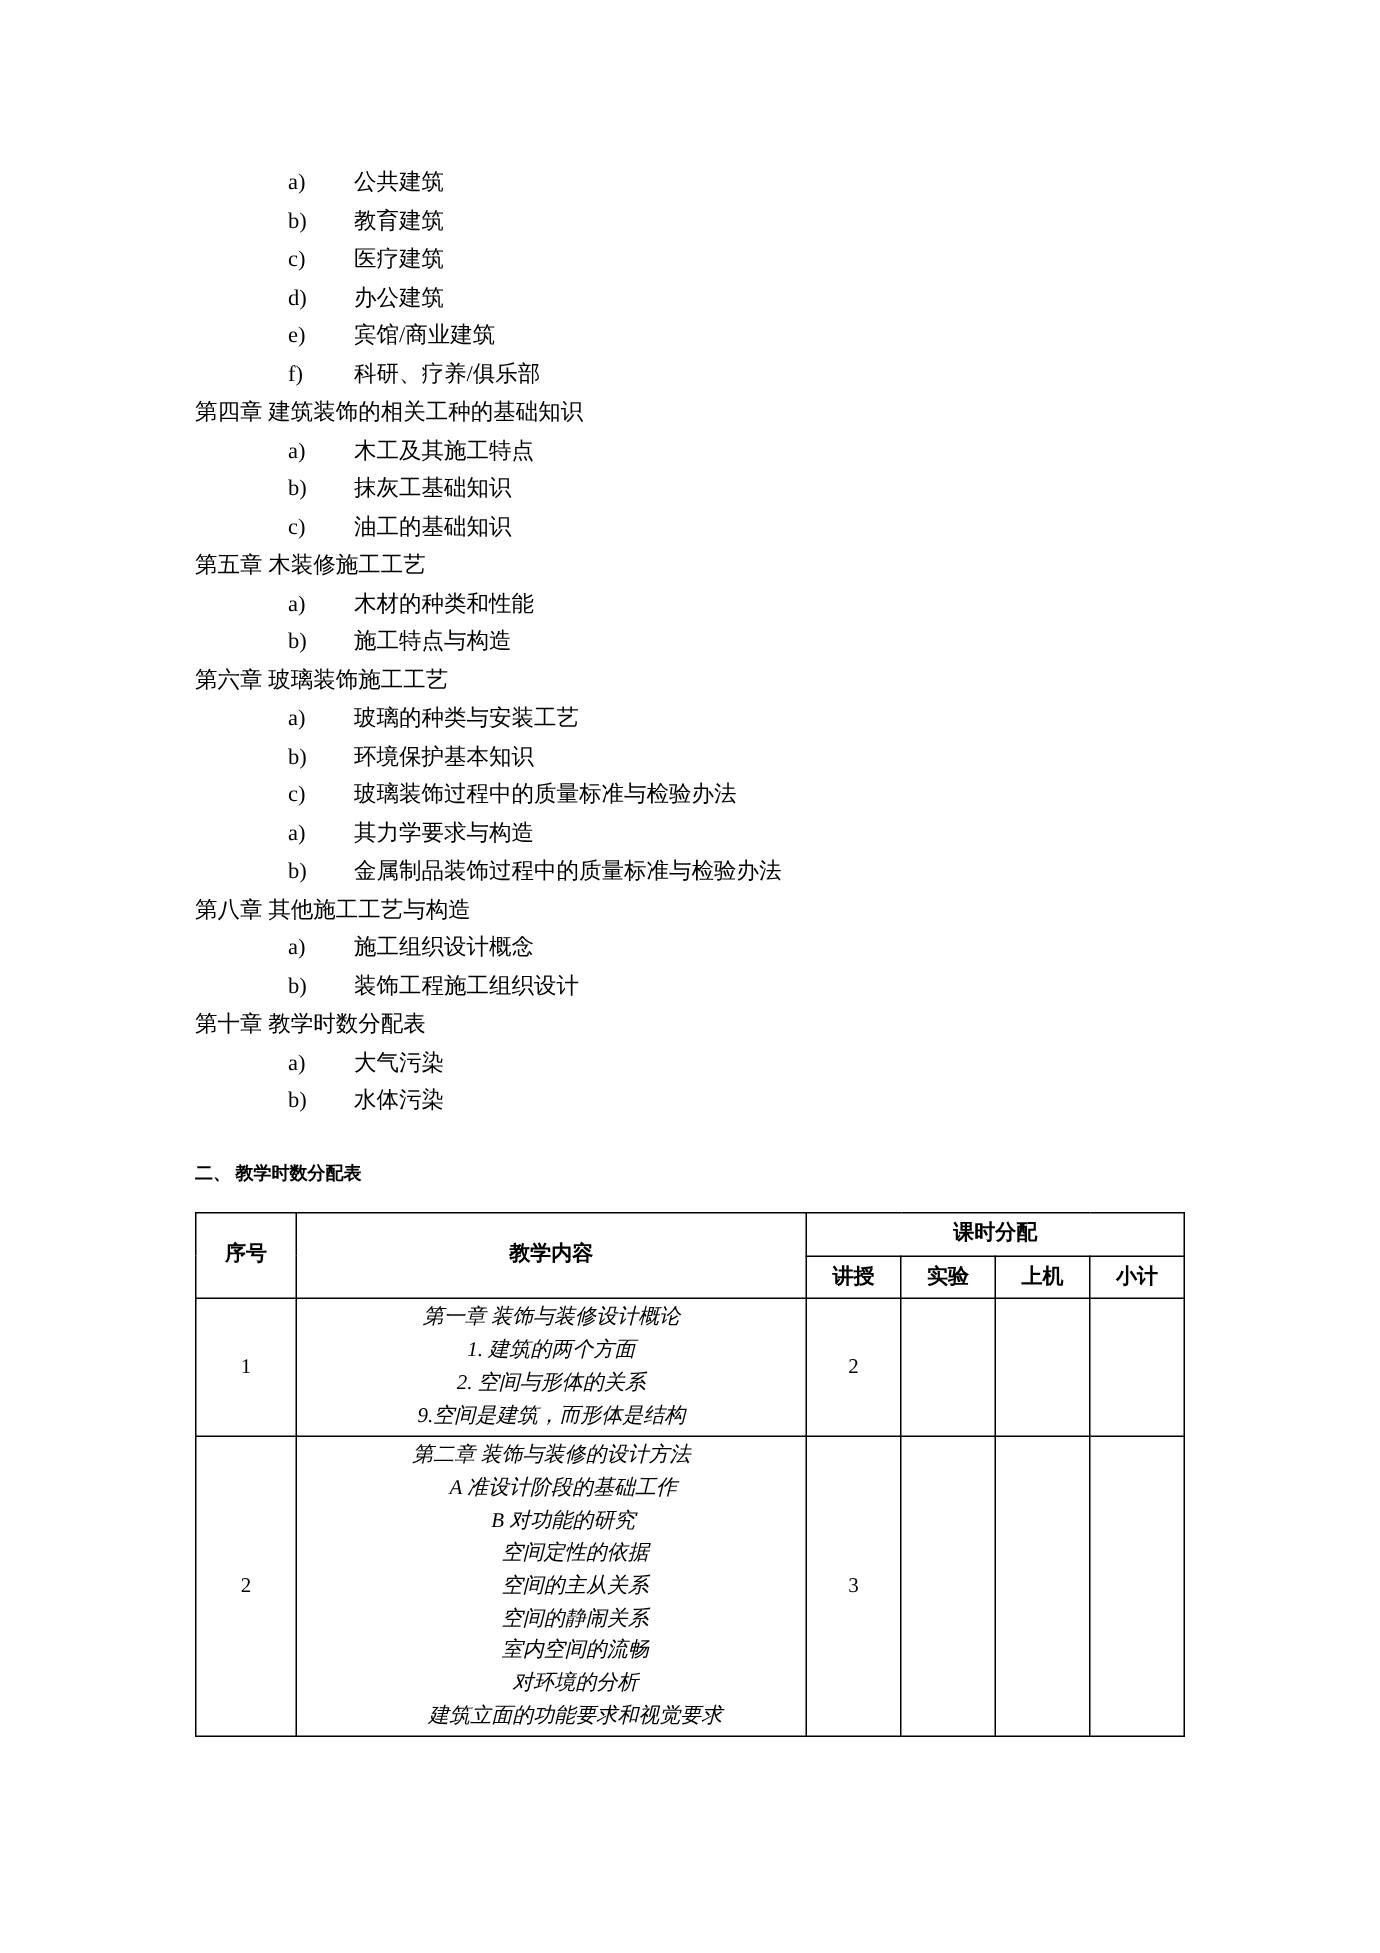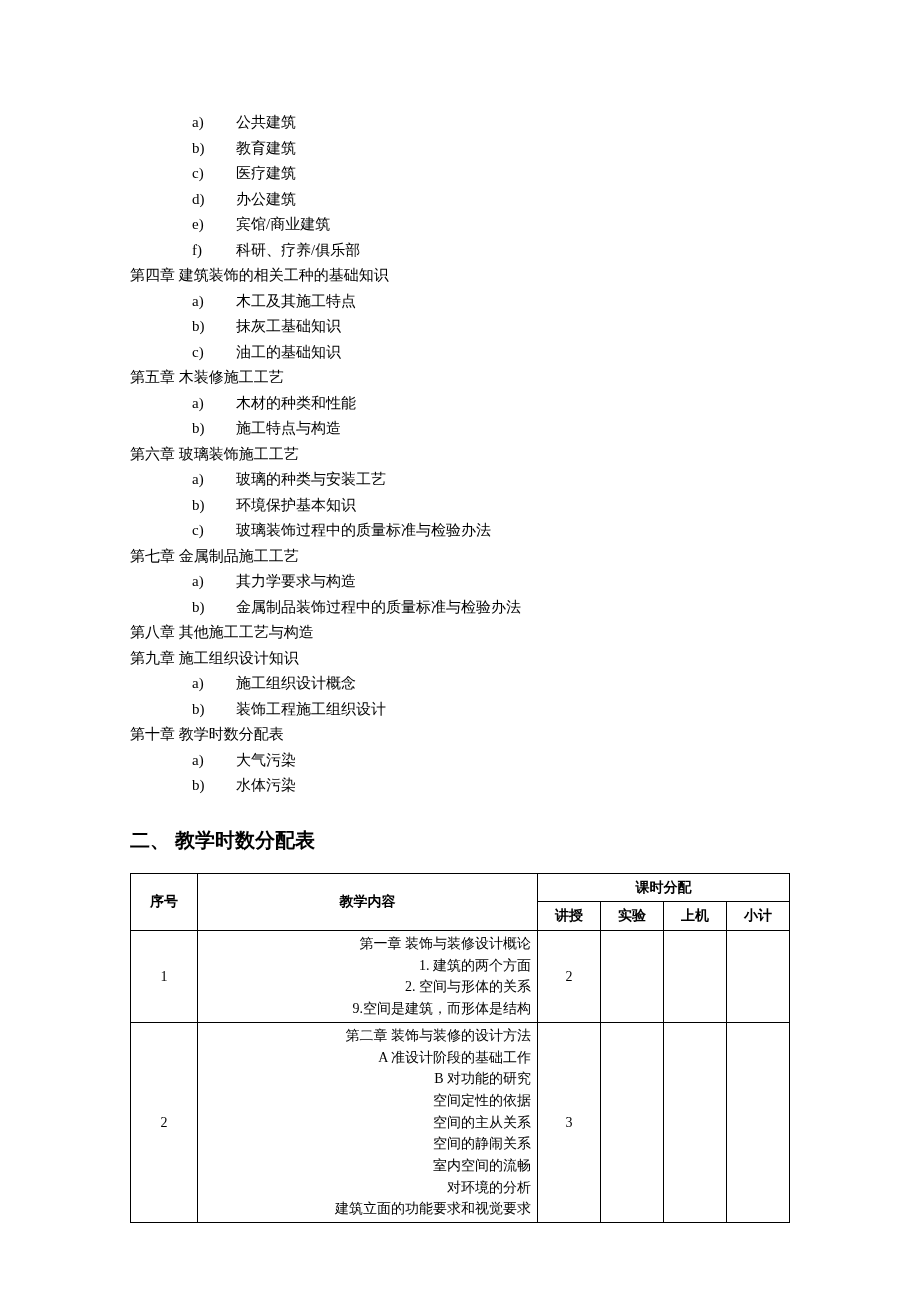--- a/index.html
+++ b/index.html
@@ -38,21 +38,21 @@
   .sub-marker {
     width: 32px;
     text-align: left;
     margin-left: 62px;
   }
   .sub-text {
     margin-left: 12px;
   }
   .section-title {
     font-weight: bold;
-    font-size: 20px;
+    font-size: 12px;
     margin: 24px 0 16px 0;
   }
   table.hours {
     width: 100%;
     border-collapse: collapse;
     font-size: 14px;
   }
   table.hours th, table.hours td {
     border: 1px solid #000;
     padding: 2px 6px;
@@ -64,22 +64,23 @@
   }
   .col-seq {
     width: 54px;
     text-align: center;
   }
   .col-num {
     width: 50px;
     text-align: center;
   }
   .content-cell {
-    text-align: right;
+    text-align: center;
     line-height: 1.55;
+    font-style: italic;
   }
   .content-cell .cc-line {
     display: block;
   }
   .cc-indent-1 { padding-left: 16px; }
   .cc-indent-2 { padding-left: 32px; }
 </style>
 </head>
 <body>
 
@@ -149,33 +150,31 @@
           </li>
           <li class="sub-item">
             <span class="sub-marker">b)</span>
             <span class="sub-text">环境保护基本知识</span>
           </li>
           <li class="sub-item">
             <span class="sub-marker">c)</span>
             <span class="sub-text">玻璃装饰过程中的质量标准与检验办法</span>
           </li>
         </ul>
-        <div class="chapter">第七章 金属制品施工工艺</div>
         <ul class="sub-list">
           <li class="sub-item">
             <span class="sub-marker">a)</span>
             <span class="sub-text">其力学要求与构造</span>
           </li>
           <li class="sub-item">
             <span class="sub-marker">b)</span>
             <span class="sub-text">金属制品装饰过程中的质量标准与检验办法</span>
           </li>
         </ul>
         <div class="chapter">第八章 其他施工工艺与构造</div>
-        <div class="chapter">第九章 施工组织设计知识</div>
         <ul class="sub-list">
           <li class="sub-item">
             <span class="sub-marker">a)</span>
             <span class="sub-text">施工组织设计概念</span>
           </li>
           <li class="sub-item">
             <span class="sub-marker">b)</span>
             <span class="sub-text">装饰工程施工组织设计</span>
           </li>
         </ul>

